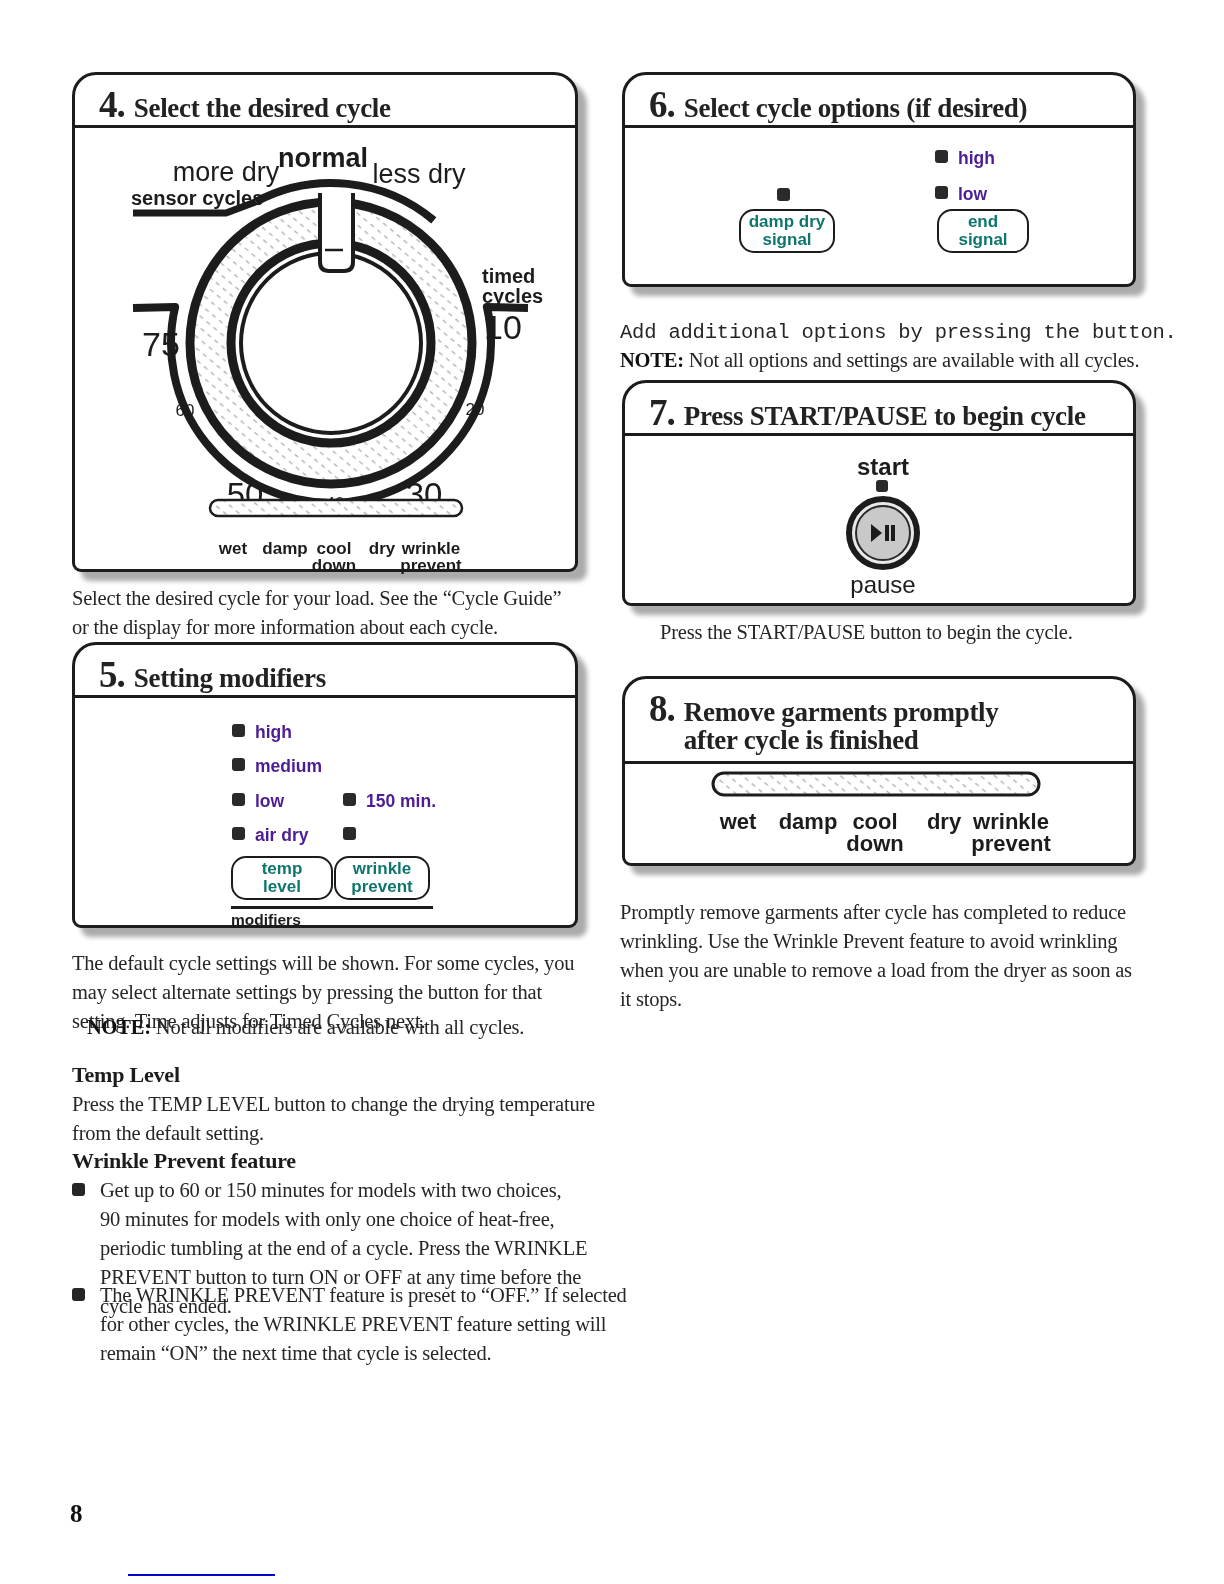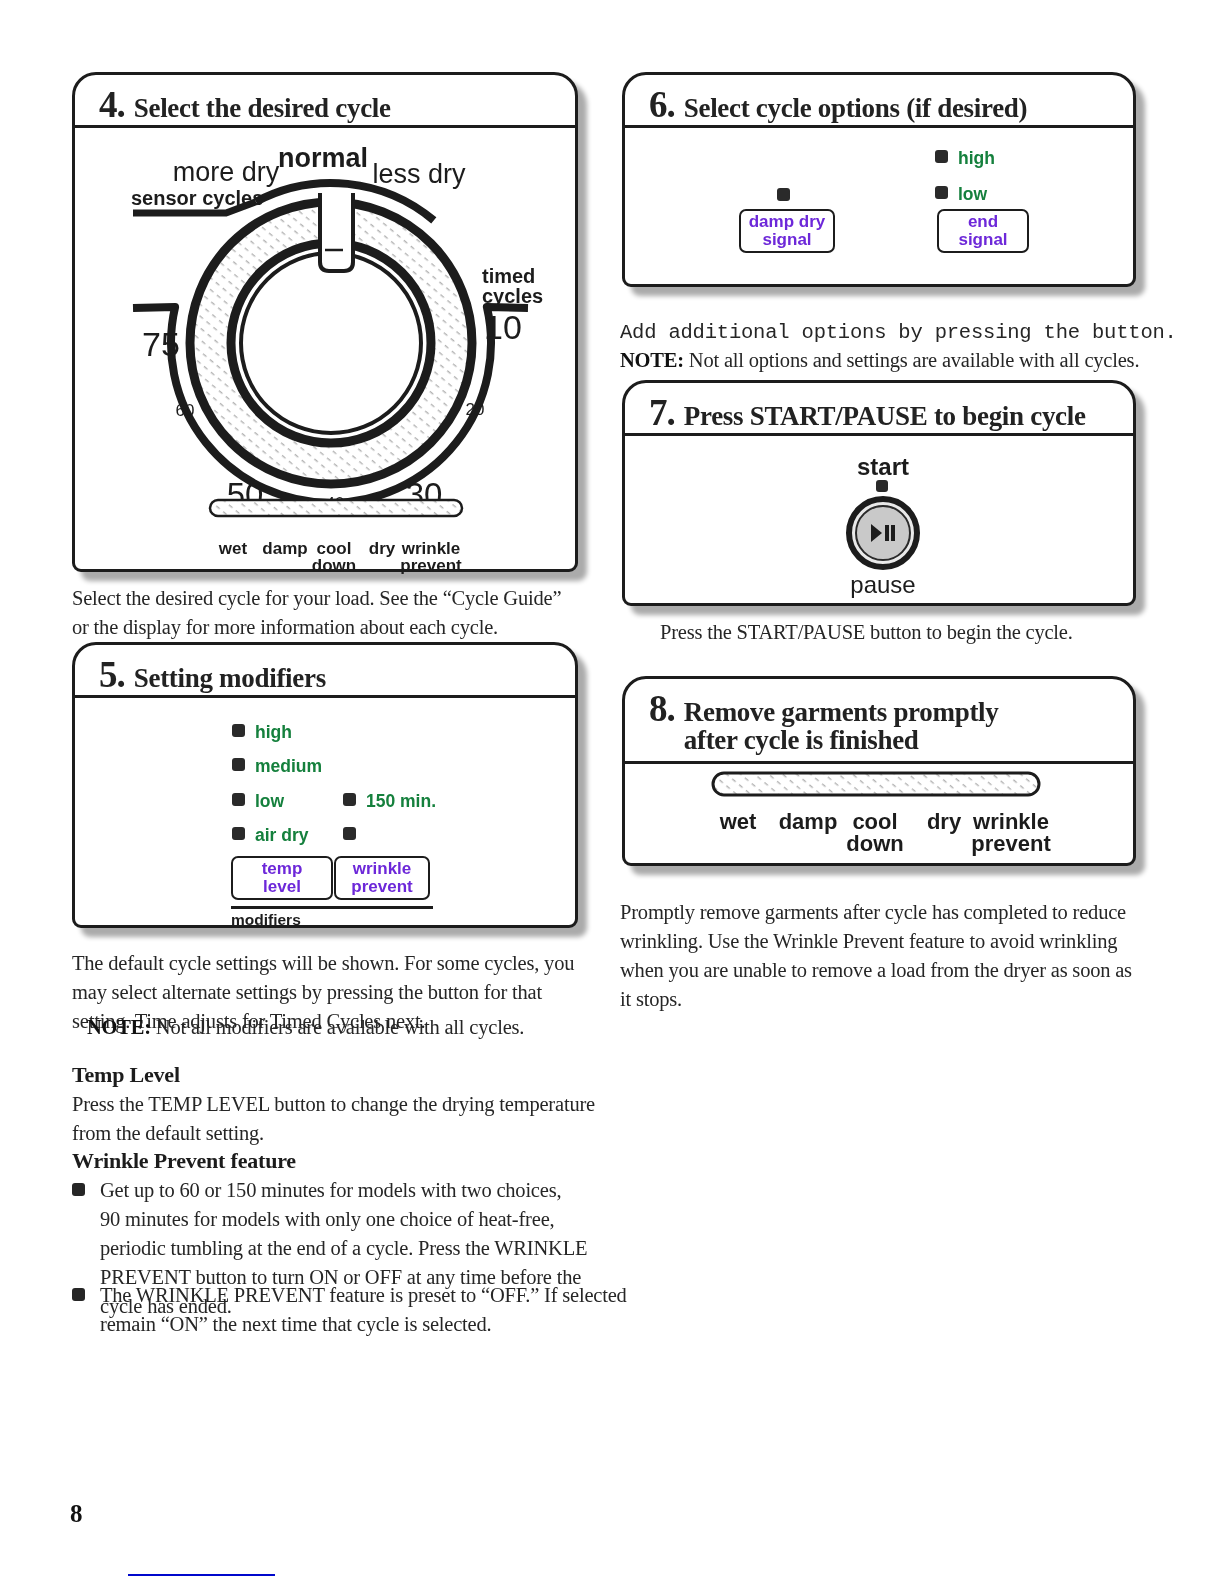--- a/index.html
+++ b/index.html
@@ -22,25 +22,25 @@
   .noteline{position:absolute;font-size:20.5px;letter-spacing:-0.2px;color:#262626;white-space:nowrap;}
   .noteline b{color:#111;}
   .bullet{position:absolute;}
   .bullet .sq{position:absolute;left:0;top:7px;width:13px;height:13px;background:#262626;border-radius:3px;}
   .bullet .btxt{margin-left:28px;font-size:20.5px;line-height:29px;letter-spacing:-0.2px;color:#262626;}
   .bullet .btxt div{white-space:nowrap;}
 
   
   .ind{position:absolute;width:13px;height:13px;background:#2a2a2a;border-radius:3px;}
   .indlbl{position:absolute;font-family:"Liberation Sans",sans-serif;font-weight:600;
-          font-size:17.5px;color:#15803d;white-space:nowrap;}
-  .pillbtn{position:absolute;border:2.5px solid #1c1c1c;border-radius:7px;background:#fff;
+          font-size:17.5px;color:#4c1d95;white-space:nowrap;}
+  .pillbtn{position:absolute;border:2.5px solid #1c1c1c;border-radius:15px;background:#fff;
            display:flex;flex-direction:column;align-items:center;justify-content:center;
            font-family:"Liberation Sans",sans-serif;font-weight:bold;font-size:17px;
-           line-height:1.05;color:#6d28d9;box-sizing:border-box;}
+           line-height:1.05;color:#0f766e;box-sizing:border-box;}
   .grpline{position:absolute;height:3px;background:#1c1c1c;}
   .grplbl{position:absolute;font-family:"Liberation Sans",sans-serif;font-weight:bold;
           font-size:15.5px;color:#1c1c1c;}
   .biglbl{position:absolute;font-family:"Liberation Sans",sans-serif;font-weight:bold;
           font-size:24px;color:#1c1c1c;}
   .medlbl{position:absolute;font-family:"Liberation Sans",sans-serif;font-weight:500;
           font-size:24px;color:#1c1c1c;}
 
   
   .roundbtn{position:absolute;width:74px;height:74px;border:6px solid #1c1c1c;border-radius:50%;
@@ -170,20 +170,21 @@
       <div>90 minutes for models with only one choice of heat-free,</div>
       <div>periodic tumbling at the end of a cycle. Press the WRINKLE</div>
       <div>PREVENT button to turn ON or OFF at any time before the</div>
       <div>cycle has ended.</div>
     </div>
   </div>
   <div class="bullet" style="left:72px;top:1281px;width:505px;">
     <div class="sq"></div>
     <div class="btxt">
       <div>The WRINKLE PREVENT feature is preset to “OFF.” If selected</div>
+      <div>for other cycles, the WRINKLE PREVENT feature setting will</div>
       <div>remain “ON” the next time that cycle is selected.</div>
     </div>
   </div>
 
   <section class="panel" style="left:622px;top:72px;width:514px;height:215px;">
     <div class="hd">
       <span class="num">6.</span>
       <span class="ttl">Select cycle options (if desired)</span>
     </div>
     <div class="ind" style="left:310px;top:75px;"></div>

